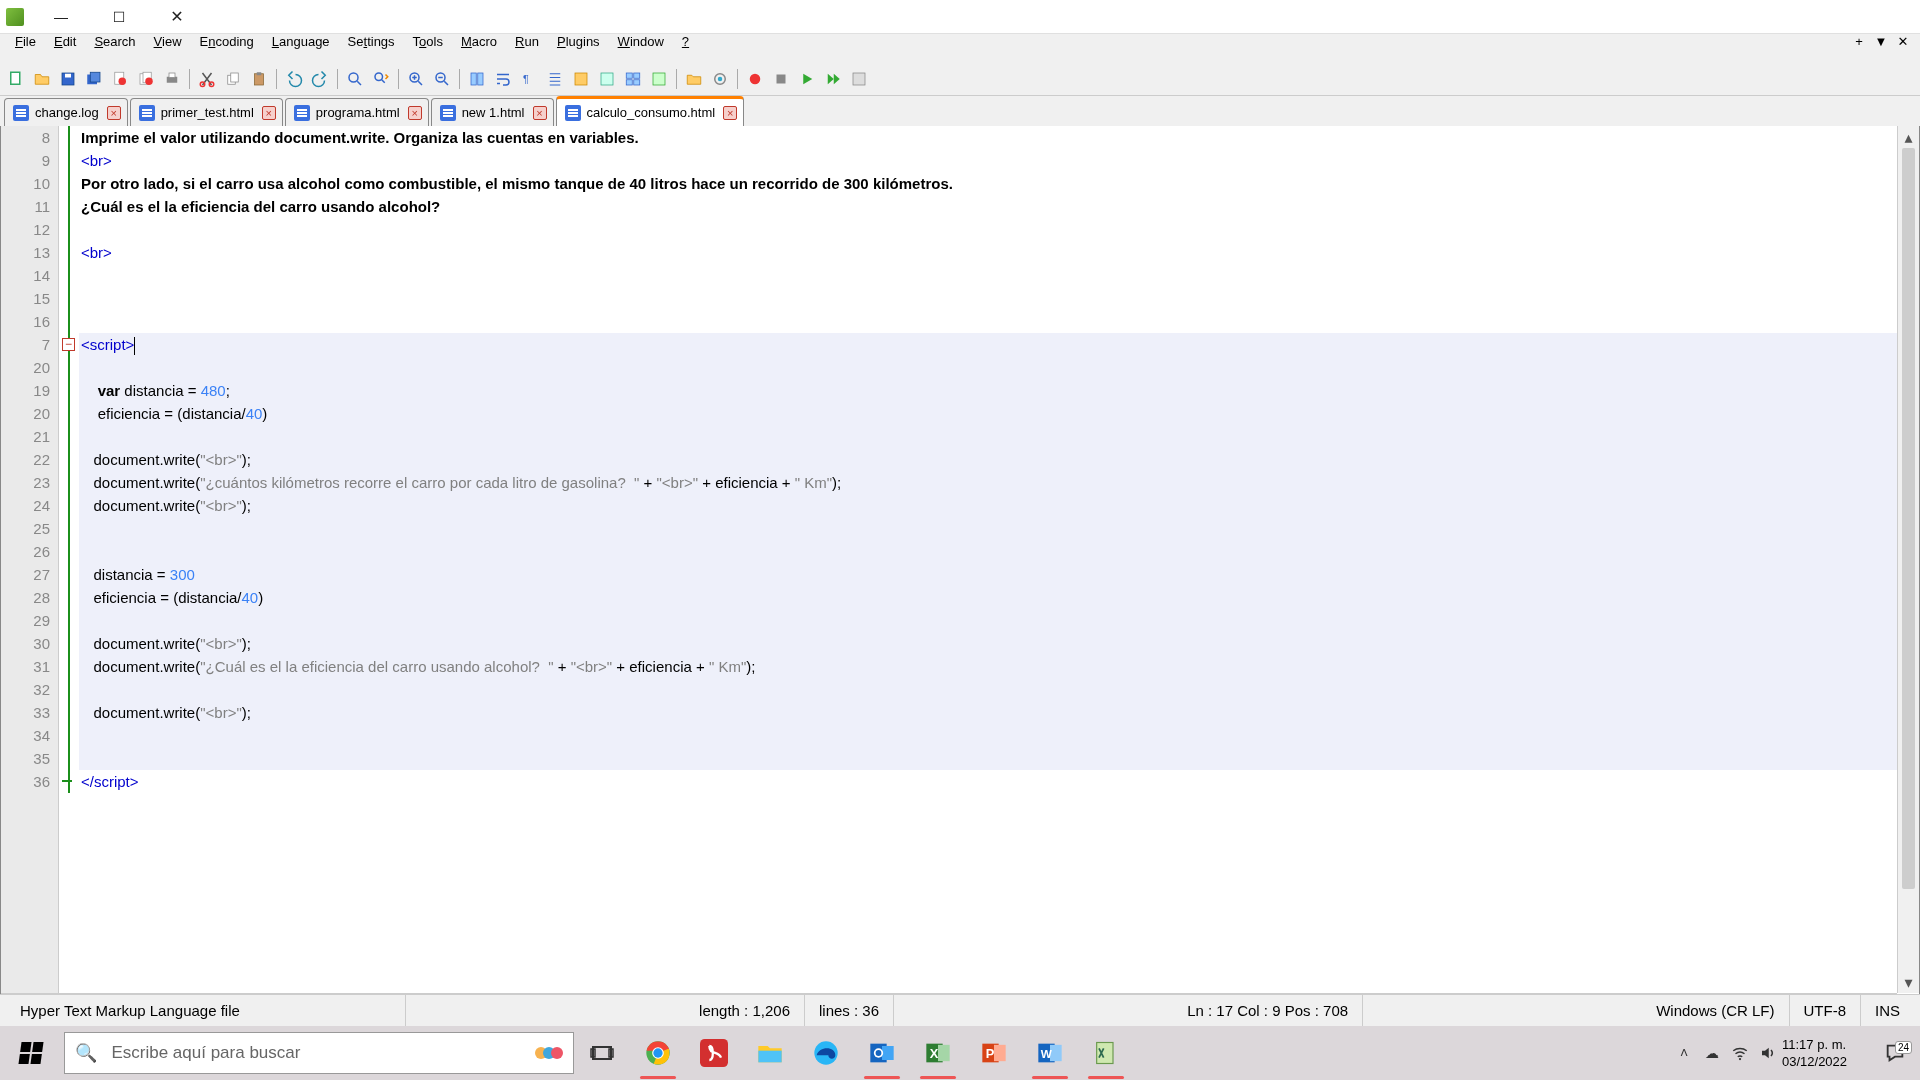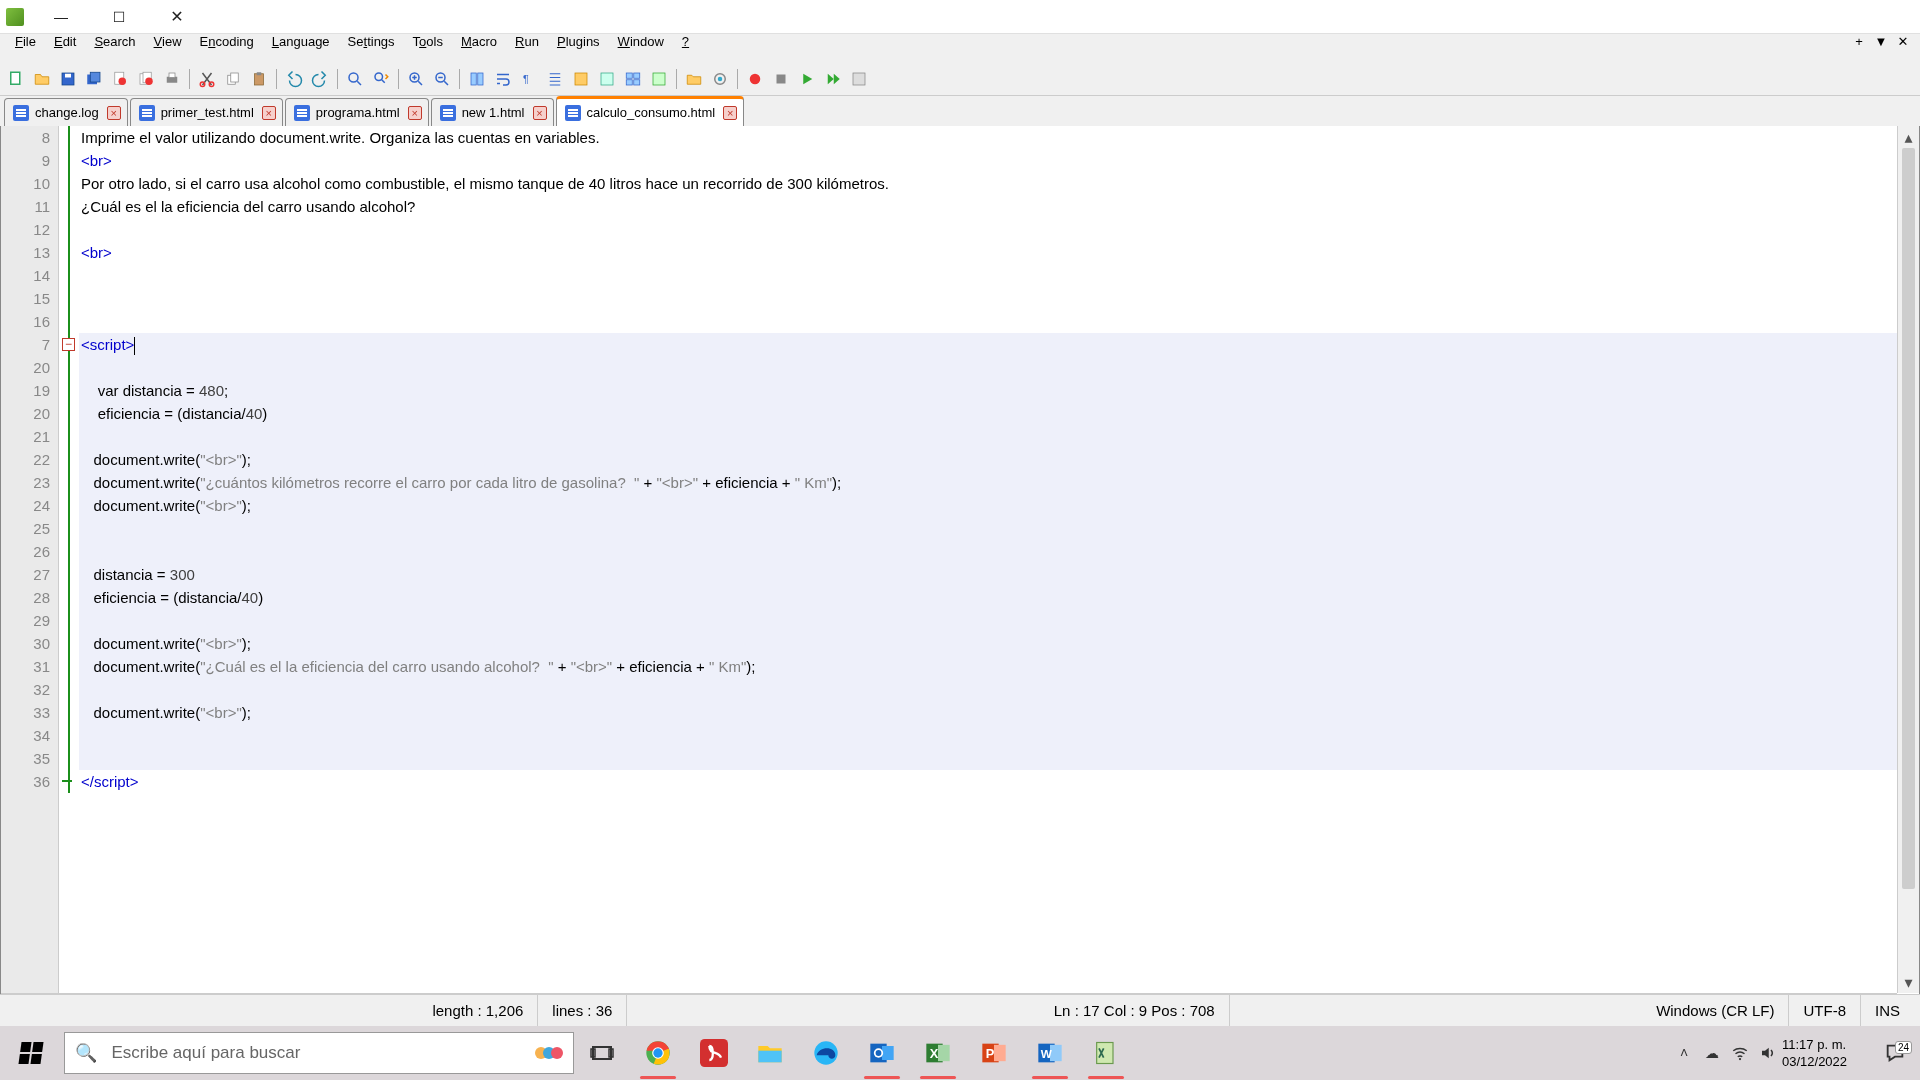--- a/index.html
+++ b/index.html
@@ -42,22 +42,22 @@
 .foldcol .vline { position: absolute; left: 9px; width: 2px; background: #1b8f1b; }
 .foldmark { position: absolute; left: 3px; width: 13px; height: 13px; border: 1px solid #c0392b; background: #fff; color: #c0392b; font-size: 12px; line-height: 11px; text-align: center; }
 .code { flex: 1; padding-left: 2px; white-space: pre; position: relative; }
 .code .ln { height: 23px; }
 .hl { position: absolute; left: 0; right: 0; height: 23px; background: #e8e8ff; z-index: 0; }
 .code .ln > * { position: relative; z-index: 1; }
 .caret { display: inline-block; width: 1px; height: 18px; background: #000; vertical-align: middle; }
 
 
 .kw-blue { color: #0000cd; }
-.kw-bold { font-weight: normal; color:#000; }
-.num { color: #404040; text-align: right; }
+.kw-bold { font-weight: bold; color:#000; }
+.num { color: #3b82f6; text-align: right; }
 .str { color: #808080; }
 .dflt { color: #000; }
 
 
 .hscroll { position: absolute; left: 0; right: 22px; bottom: 0; height: 22px; background: #f0f0f0; border-top: 1px solid #ccc; display: flex; align-items: center; }
 .hscroll .arrow { width: 22px; height: 22px; display: flex; align-items: center; justify-content: center; color: #555; }
 .hscroll .track { flex: 1; height: 22px; position: relative; }
 .hscroll .thumb { position: absolute; left: 0; width: 640px; height: 14px; top: 4px; background: #cdcdcd; border-radius: 2px; }
 .vscroll { position: absolute; right: 0; top: 0; bottom: 22px; width: 22px; background: #f0f0f0; border-left: 1px solid #ccc; }
 .vscroll .arrow { height: 22px; display: flex; align-items: center; justify-content: center; color: #555; }
@@ -371,20 +371,21 @@
   <div class="hscroll">
     <div class="arrow">◂</div>
     <div class="track">
         <div class="thumb"></div>
       </div>
     <div class="arrow">▸</div>
   </div>
 </div>
 
 <div class="statusbar">
+  <div class="cell" style="min-width:400px;border-right:1px solid #ccc;">Hyper Text Markup Language file</div>
   <div class="grow"></div>
   <div class="cell">length : 1,206</div>
   <div class="cell">lines : 36</div>
   <div class="grow"></div>
   <div class="cell">Ln : 17   Col : 9   Pos : 708</div>
   <div class="grow"></div>
   <div class="cell">Windows (CR LF)</div>
   <div class="cell">UTF-8</div>
   <div class="cell">INS</div>
 </div>

